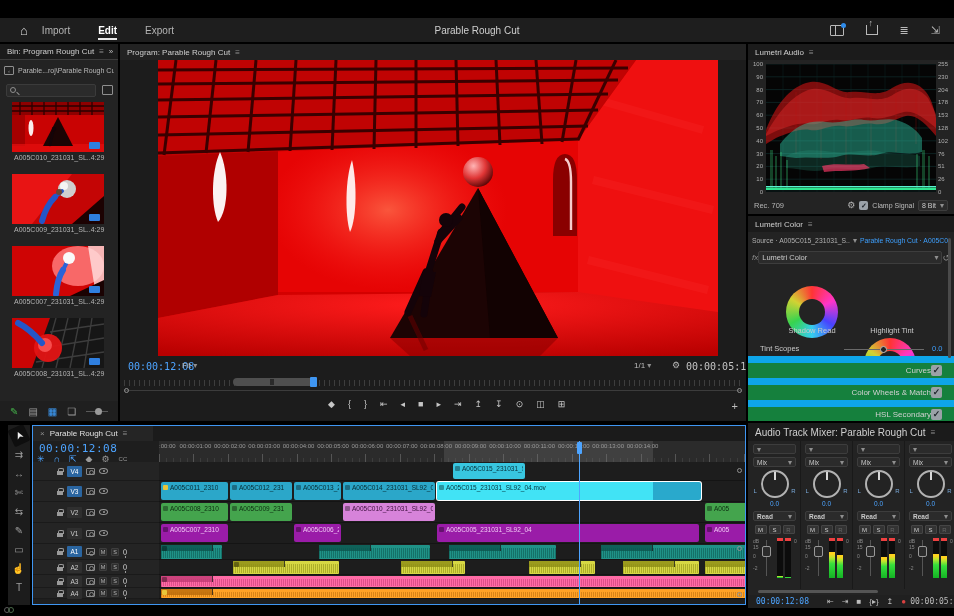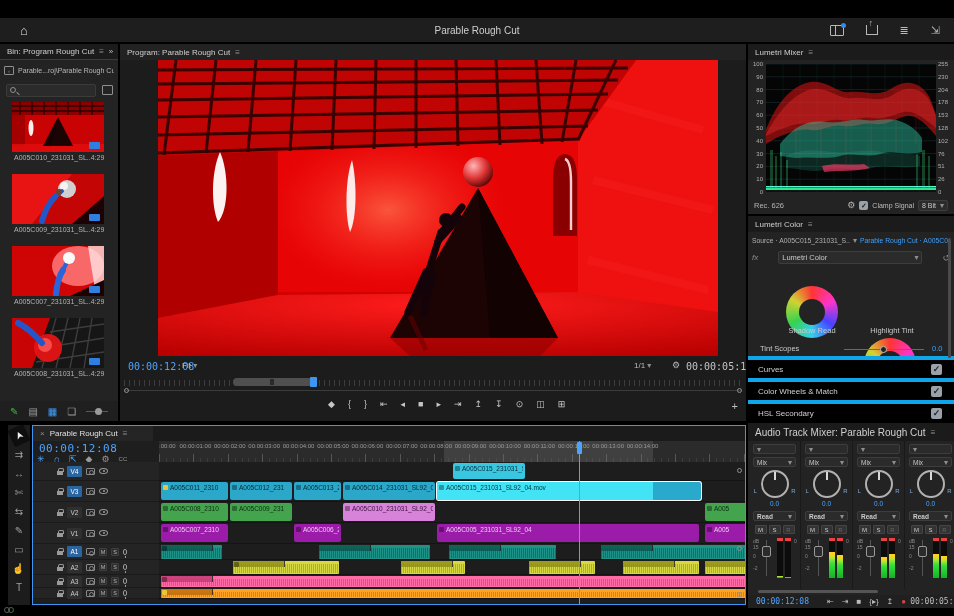--- a/index.html
+++ b/index.html
@@ -34,21 +34,21 @@
   .mag::after{content:"";position:absolute;left:5px;top:5px;width:4px;height:1px;background:#8f8f8f;transform:rotate(45deg)}
   .binbar{position:absolute;left:0;bottom:0;width:100%;height:20px;background:#1f1f1f;display:flex;align-items:center;gap:10px;padding:0 10px}
   
   .transport{position:absolute;display:flex;align-items:center;gap:13px;font-size:9px;color:#c6c6c6}
   .scrubbar{position:absolute;height:6px;background:repeating-linear-gradient(90deg,#3d3d3d 0 1px,transparent 1px 5px)}
   
   .scalecol{position:absolute;font-size:6px;color:#b0b0b0;line-height:12.8px;text-align:right}
   
   .wheel{width:52px;height:52px;border-radius:50%;background:conic-gradient(from 0deg,#ff3434,#ff35c8 17%,#4743ff 34%,#35cdee 50%,#37d34f 67%,#d2d233 84%,#ff3434);position:relative}
   .wheel::after{content:"";position:absolute;left:13px;top:13px;width:26px;height:26px;border-radius:50%;background:#232323}
-  .secrow{position:absolute;left:0;width:100%;height:22px;border-top:4px solid #0ea5e9;display:flex;align-items:center;justify-content:space-between;padding:0 12px 0 10px;font-size:8px;color:#d0d0d0;background:#000000}
+  .secrow{position:absolute;left:0;width:100%;height:22px;border-top:7px solid #0ea5e9;display:flex;align-items:center;justify-content:flex-end;padding:0 12px 0 10px;font-size:8px;color:#d0d0d0;background:#15803d}
   
   .trkrow{position:absolute;left:0;width:126px;border-bottom:1px solid #1a1a1a;background:#242424;display:flex;align-items:center;gap:4px;padding-left:24px}
   .lanerow{position:absolute;left:0;width:588px;border-bottom:1px solid #141414;background:#1d1d1d}
   .trkbox{min-width:15px;height:11px;border-radius:1px;font-size:6.5px;line-height:11px;text-align:center;color:#ccc;background:#2f2f2f;padding:0 1px}
   .trkbox.tgt{background:#2a65a0;color:#fff}
   .lock{width:6px;height:4px;background:#9a9a9a;position:relative;margin-top:3px}
   .lock::before{content:"";position:absolute;left:1px;top:-3px;width:4px;height:3px;border:1px solid #9a9a9a;border-bottom:none;border-radius:2px 2px 0 0}
   .filmic{width:9px;height:7px;border:1px solid #8a8a8a;border-radius:1px;position:relative}
   .filmic::after{content:"";position:absolute;left:2px;top:1.5px;width:3px;height:3px;border-radius:50%;border:1px solid #8a8a8a}
   .eye{width:9px;height:6px;border:1px solid #9a9a9a;border-radius:50%;position:relative}
@@ -75,20 +75,25 @@
   .circ{position:absolute;width:5px;height:5px;border:1px solid #909090;border-radius:50%}
 </style>
 </head>
 <body>
 
 <div id="screen">
   <div id="titlebar"></div>
 
   <div id="menubar">
     <span class="tbicon" style="margin-left:20px;font-size:13px;color:#dcdcdc">⌂</span>
+    <div id="menutabs" style="display:flex">
+        <span class="mtab">Import</span>
+        <span class="mtab active">Edit</span>
+        <span class="mtab">Export</span>
+      </div>
     <div id="apptitle">Parable Rough Cut</div>
     <div style="position:absolute;right:14px;display:flex;align-items:center">
       <span class="tbicon panelsicon"></span>
       <span class="shareicon"></span>
       <span class="tbicon">≣</span>
       <span class="tbicon">⇲</span>
     </div>
   </div>
 
   <div class="panel" id="bin" style="left:0;top:44px;width:118px;height:377px">
@@ -293,21 +298,21 @@
         <span style="font-size: 9px;">↧</span>
         <span style="font-size: 9px;">⊙</span>
         <span style="font-size: 9px;">◫</span>
         <span style="font-size: 9px;">⊞</span>
       </div>
     <span class="abs" style="right:8px;top:356px;color:#bdbdbd;font-size:11px">+</span>
   </div>
 
   <div class="panel" id="scopesP" style="left:748px;top:44px;width:206px;height:170px">
     <div class="ptab">
-      <span style="font-size:8px">Lumetri Mixer</span>
+      <span style="font-size:8px">Lumetri Audio</span>
       <span class="menug">≡</span>
     </div>
     <div id="scopeL" class="scalecol" style="left:0;top:14px;width:15px">
         <div>100</div>
         <div>90</div>
         <div>80</div>
         <div>70</div>
         <div>60</div>
         <div>50</div>
         <div>40</div>
@@ -348,42 +353,42 @@
           <rect x="14" y="88" width="2" height="36"></rect>
           <rect x="20" y="96" width="2" height="28"></rect>
           <rect x="150" y="90" width="2" height="34"></rect>
           <rect x="156" y="86" width="3" height="38"></rect>
           <rect x="162" y="92" width="2" height="32"></rect>
         </g>
       <rect x="0" y="122" width="170" height="1.2" fill="#5af0d0"></rect>
       <rect x="0" y="123.5" width="170" height="2.5" fill="#2fe690"></rect>
     </svg>
     <div class="abs" style="left:0;top:152px;width:206px;height:18px;display:flex;align-items:center;gap:4px;padding:0 6px">
-      <span style="font-size:7.5px;color:#b5b5b5">Rec. 626</span>
+      <span style="font-size:7.5px;color:#b5b5b5">Rec. 709</span>
       <span style="margin-left:auto;font-size:9px;color:#b5b5b5">⚙</span>
       <span class="cb" style="width:9px;height:9px;font-size:7px;line-height:9px">✓</span>
       <span style="font-size:7px;color:#bdbdbd">Clamp Signal</span>
       <span class="dd" style="width:30px;height:11px">
           <span>8 Bit</span>
           <span class="menug">▾</span>
         </span>
     </div>
   </div>
 
   <div class="panel" id="lumetriP" style="left:748px;top:216px;width:206px;height:205px">
     <div class="ptab">
       <span style="font-size:8px">Lumetri Color</span>
       <span class="menug">≡</span>
     </div>
     <div class="abs" style="left:4px;top:20px;width:198px;display:flex;gap:3px;align-items:center;white-space:nowrap;overflow:hidden">
       <span style="font-size:6.8px;color:#b0b0b0">Source · A005C015_231031_S..</span>
       <span class="menug">▾</span>
       <span style="font-size:6.8px;color:#3ea0ff">Parable Rough Cut · A005C0..</span>
     </div>
-    <div class="abs" style="left:4px;top:34px;width:198px;height:15px;display:flex;align-items:center;gap:20px">
+    <div class="abs" style="left:4px;top:34px;width:198px;height:15px;display:flex;align-items:center;gap:0">
       <span style="font-size:8px;font-style:italic;color:#8f8f8f">fx</span>
       <span class="dd" style="flex:1;height:13px">
           <span style="font-size:7.5px">Lumetri Color</span>
           <span class="menug">▾</span>
         </span>
       <span style="font-size:9px;color:#8f8f8f">↺</span>
     </div>
     <div class="abs wheel" style="left:38px;top:54px"></div>
     <div class="abs wheel" style="left:116px;top:54px"></div>
     <div class="abs" style="left:26px;top:110px;width:76px;text-align:center;font-size:7.5px;color:#c9c9c9">Shadow Read</div>

